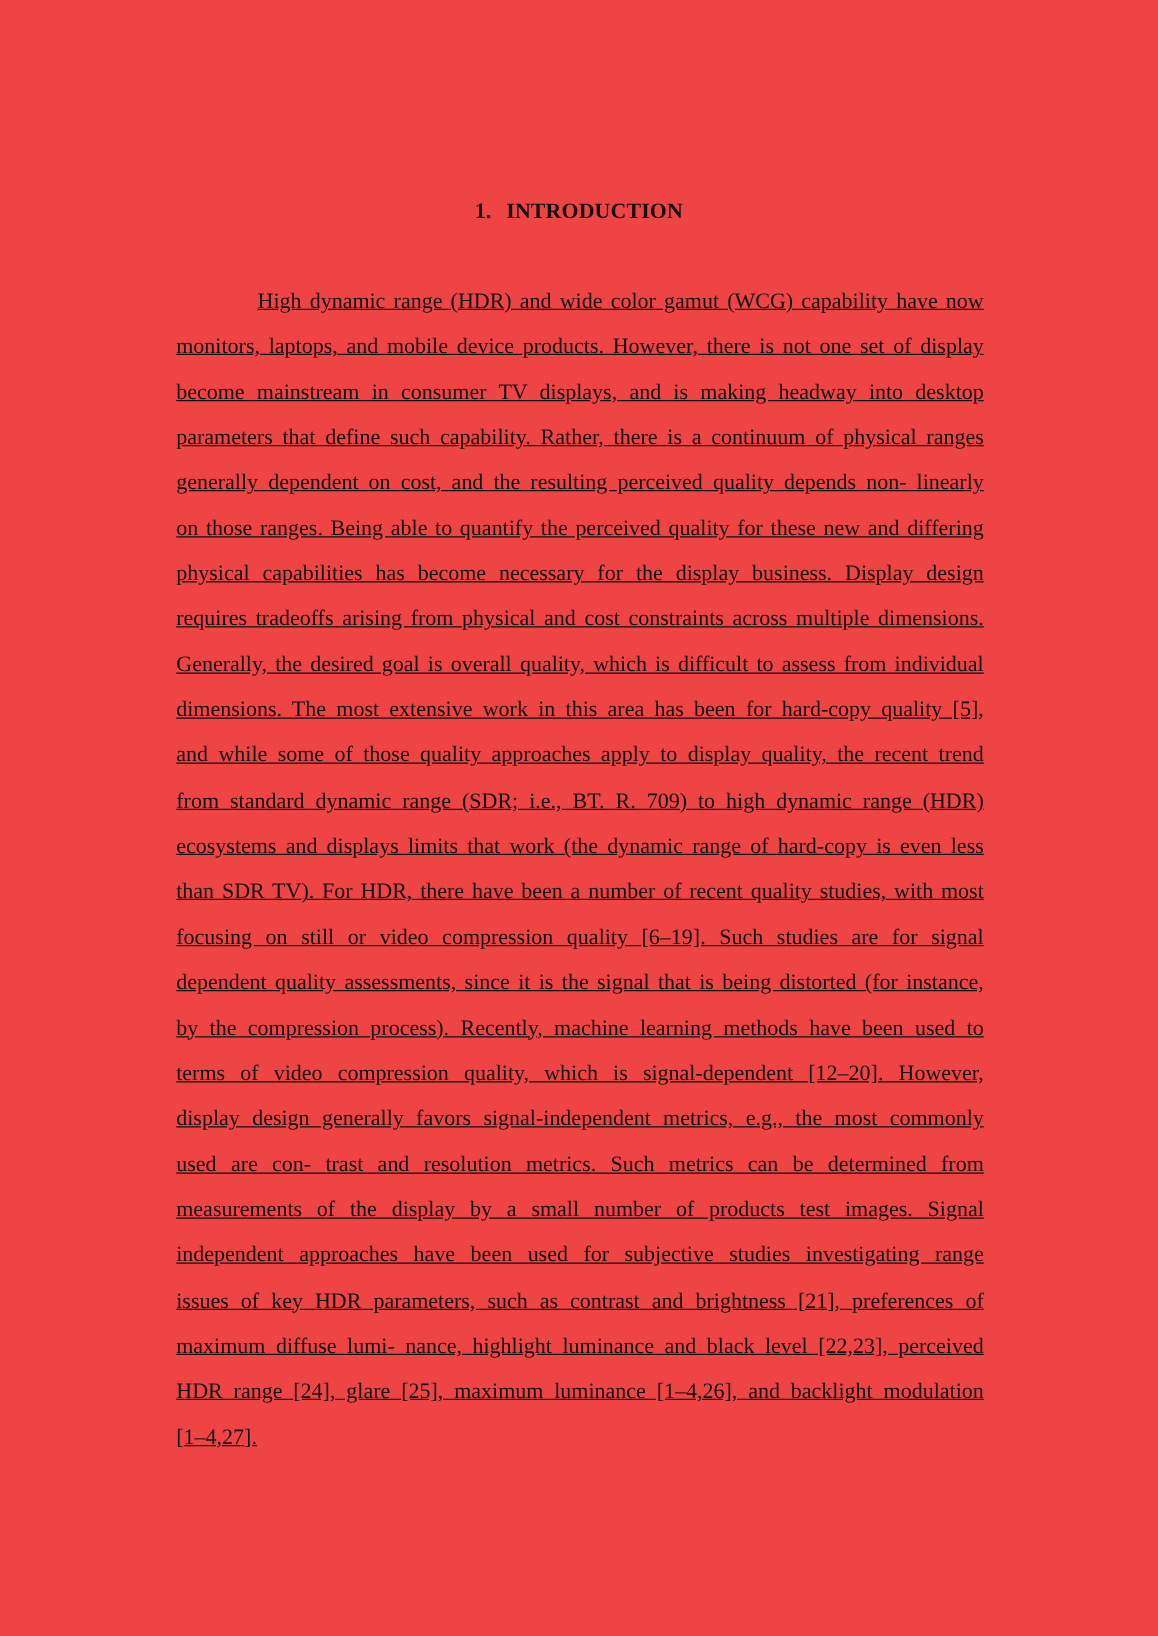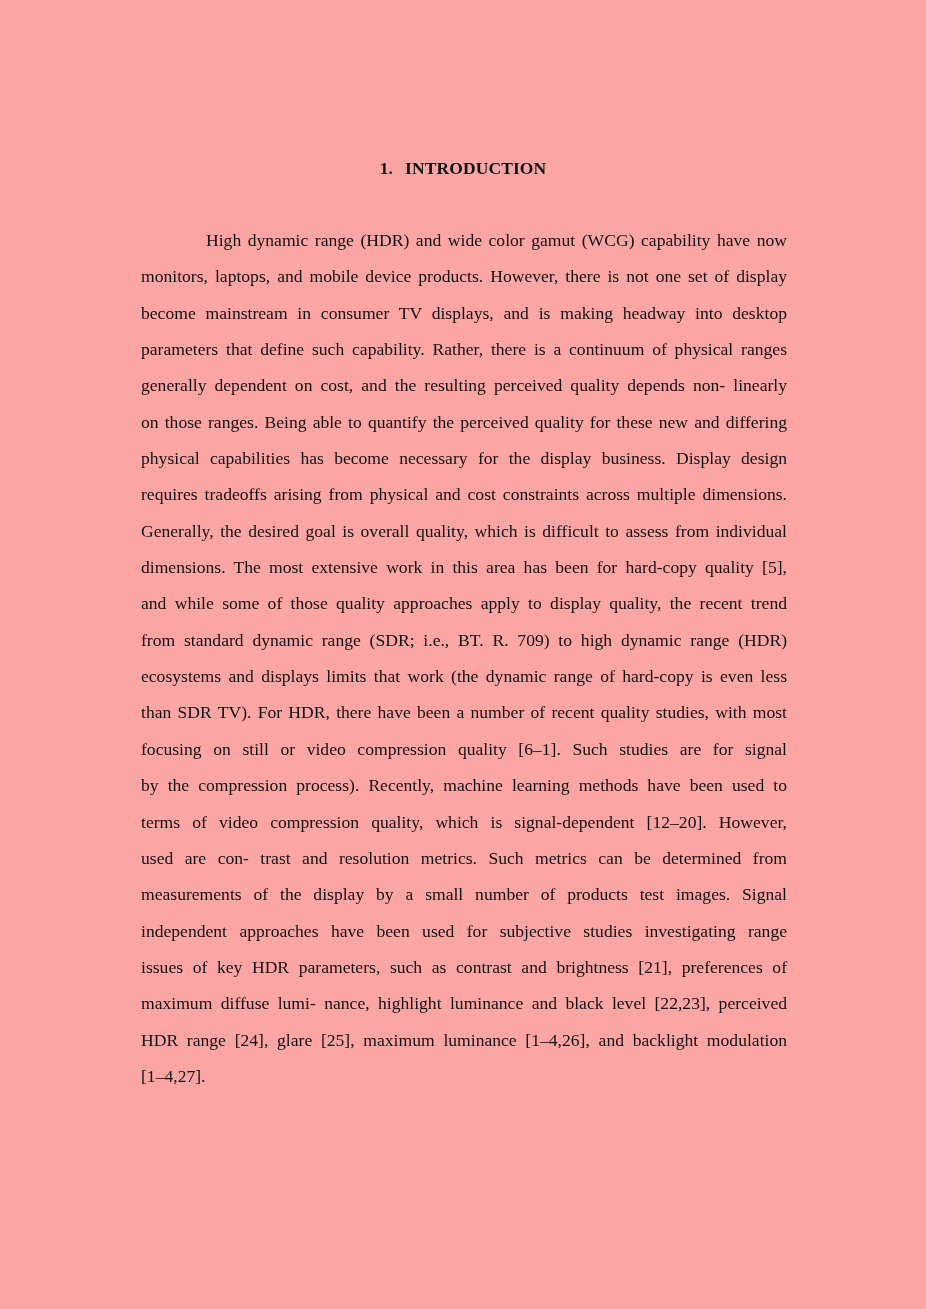--- a/index.html
+++ b/index.html
@@ -14,21 +14,21 @@
     overflow: hidden;
     font-family: "Liberation Serif", "DejaVu Serif", serif;
     color: #111111;
   }
   .page {
     position: absolute;
     left: 0;
     top: 0;
     width: 926px;
     height: 1309px;
-    background: #fca5a5;
+    background: #ef4444;
   }
   .heading {
     position: absolute;
     left: 0;
     top: 156px;
     width: 926px;
     text-align: center;
     font-weight: bold;
     font-size: 17.5px;
     line-height: 24px;
@@ -44,20 +44,21 @@
     width: 646px;
     font-size: 17.6px;
   }
   .line {
     display: block;
     height: 36.35px;
     line-height: 24px;
     white-space: nowrap;
     text-align: justify;
     text-align-last: justify;
+    text-decoration: underline;
   }
   .line.first {
     padding-left: 65px;
   }
   .line.last {
     text-align-last: left;
   }
 </style>
 </head>
 <body>
@@ -76,23 +77,25 @@
     <span class="line">generally dependent on cost, and the resulting perceived quality depends non- linearly</span>
     <span class="line">on those ranges. Being able to quantify the perceived quality for these new and differing</span>
     <span class="line">physical capabilities has become necessary for the display business. Display design</span>
     <span class="line">requires tradeoffs arising from physical and cost constraints across multiple dimensions.</span>
     <span class="line">Generally, the desired goal is overall quality, which is difficult to assess from individual</span>
     <span class="line">dimensions. The most extensive work in this area has been for hard-copy quality [5],</span>
     <span class="line">and while some of those quality approaches apply to display quality, the recent trend</span>
     <span class="line">from standard dynamic range (SDR; i.e., BT. R. 709) to high dynamic range (HDR)</span>
     <span class="line">ecosystems and displays limits that work (the dynamic range of hard-copy is even less</span>
     <span class="line">than SDR TV). For HDR, there have been a number of recent quality studies, with most</span>
-    <span class="line">focusing on still or video compression quality [6–1]. Such studies are for signal</span>
+    <span class="line">focusing on still or video compression quality [6–19]. Such studies are for signal</span>
+    <span class="line">dependent quality assessments, since it is the signal that is being distorted (for instance,</span>
     <span class="line">by the compression process). Recently, machine learning methods have been used to</span>
     <span class="line">terms of video compression quality, which is signal-dependent [12–20]. However,</span>
+    <span class="line">display design generally favors signal-independent metrics, e.g., the most commonly</span>
     <span class="line">used are con- trast and resolution metrics. Such metrics can be determined from</span>
     <span class="line">measurements of the display by a small number of products test images. Signal</span>
     <span class="line">independent approaches have been used for subjective studies investigating range</span>
     <span class="line">issues of key HDR parameters, such as contrast and brightness [21], preferences of</span>
     <span class="line">maximum diffuse lumi- nance, highlight luminance and black level [22,23], perceived</span>
     <span class="line">HDR range [24], glare [25], maximum luminance [1–4,26], and backlight modulation</span>
     <span class="line last">[1–4,27].</span>
   </div>
 
 </div>

